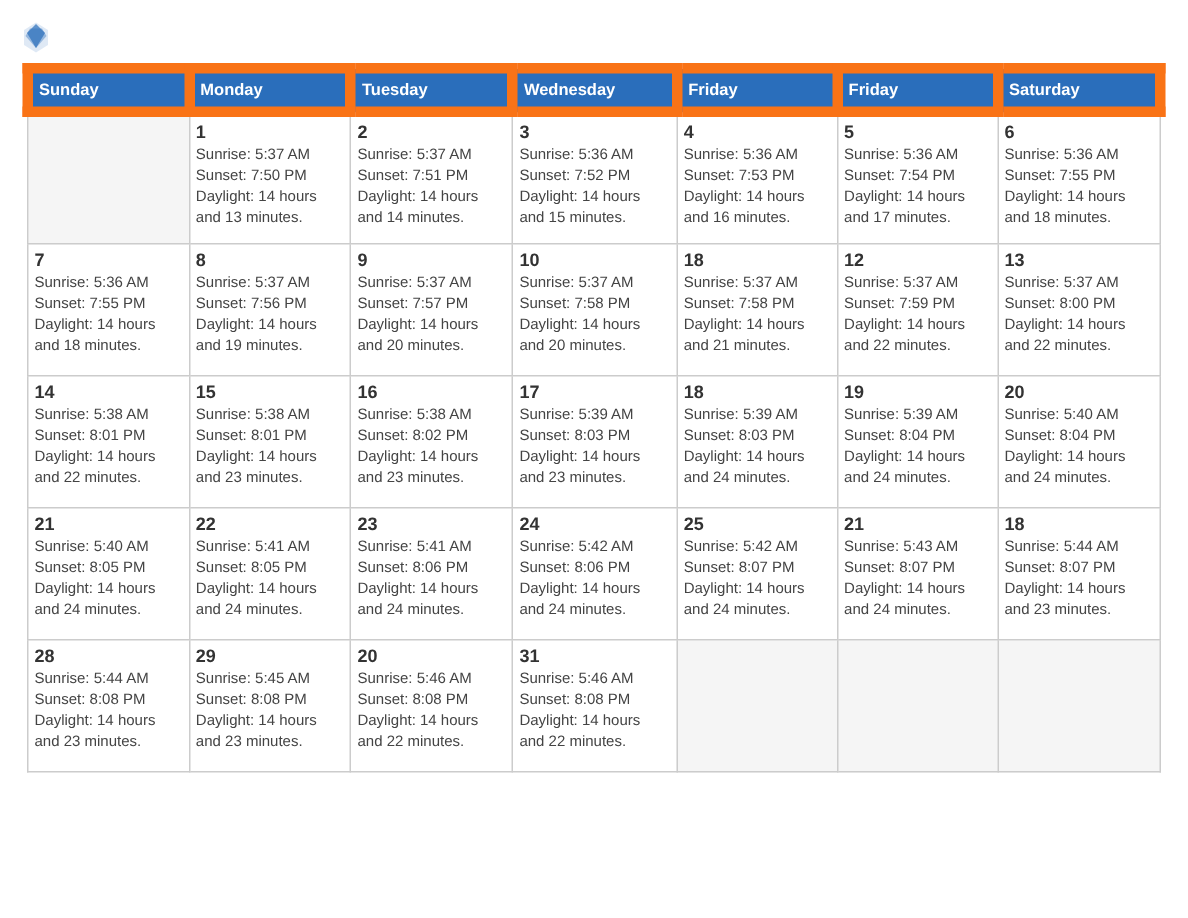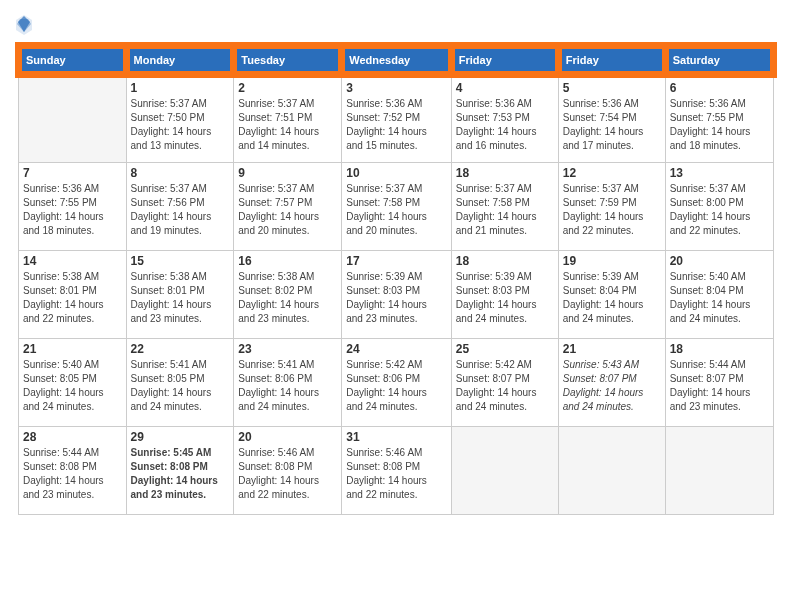--- a/index.html
+++ b/index.html
@@ -313,21 +313,21 @@
           </td>
           <td>
             <span class="day-number">25</span>
             <div class="day-info" style="white-space: pre-line;">Sunrise: 5:42 AM
 Sunset: 8:07 PM
 Daylight: 14 hours
 and 24 minutes.</div>
           </td>
           <td>
             <span class="day-number">21</span>
-            <div class="day-info" style="white-space: pre-line; font-style: italic;">Sunrise: 5:43 AM
+            <div class="day-info" style="white-space: pre-line;">Sunrise: 5:43 AM
 Sunset: 8:07 PM
 Daylight: 14 hours
 and 24 minutes.</div>
           </td>
           <td>
             <span class="day-number">18</span>
             <div class="day-info" style="white-space: pre-line;">Sunrise: 5:44 AM
 Sunset: 8:07 PM
 Daylight: 14 hours
 and 23 minutes.</div>
@@ -336,21 +336,21 @@
         <tr>
           <td>
             <span class="day-number">28</span>
             <div class="day-info" style="white-space: pre-line;">Sunrise: 5:44 AM
 Sunset: 8:08 PM
 Daylight: 14 hours
 and 23 minutes.</div>
           </td>
           <td>
             <span class="day-number">29</span>
-            <div class="day-info" style="white-space: pre-line; font-weight: bold;">Sunrise: 5:45 AM
+            <div class="day-info" style="white-space: pre-line;">Sunrise: 5:45 AM
 Sunset: 8:08 PM
 Daylight: 14 hours
 and 23 minutes.</div>
           </td>
           <td>
             <span class="day-number">20</span>
             <div class="day-info" style="white-space: pre-line;">Sunrise: 5:46 AM
 Sunset: 8:08 PM
 Daylight: 14 hours
 and 22 minutes.</div>

